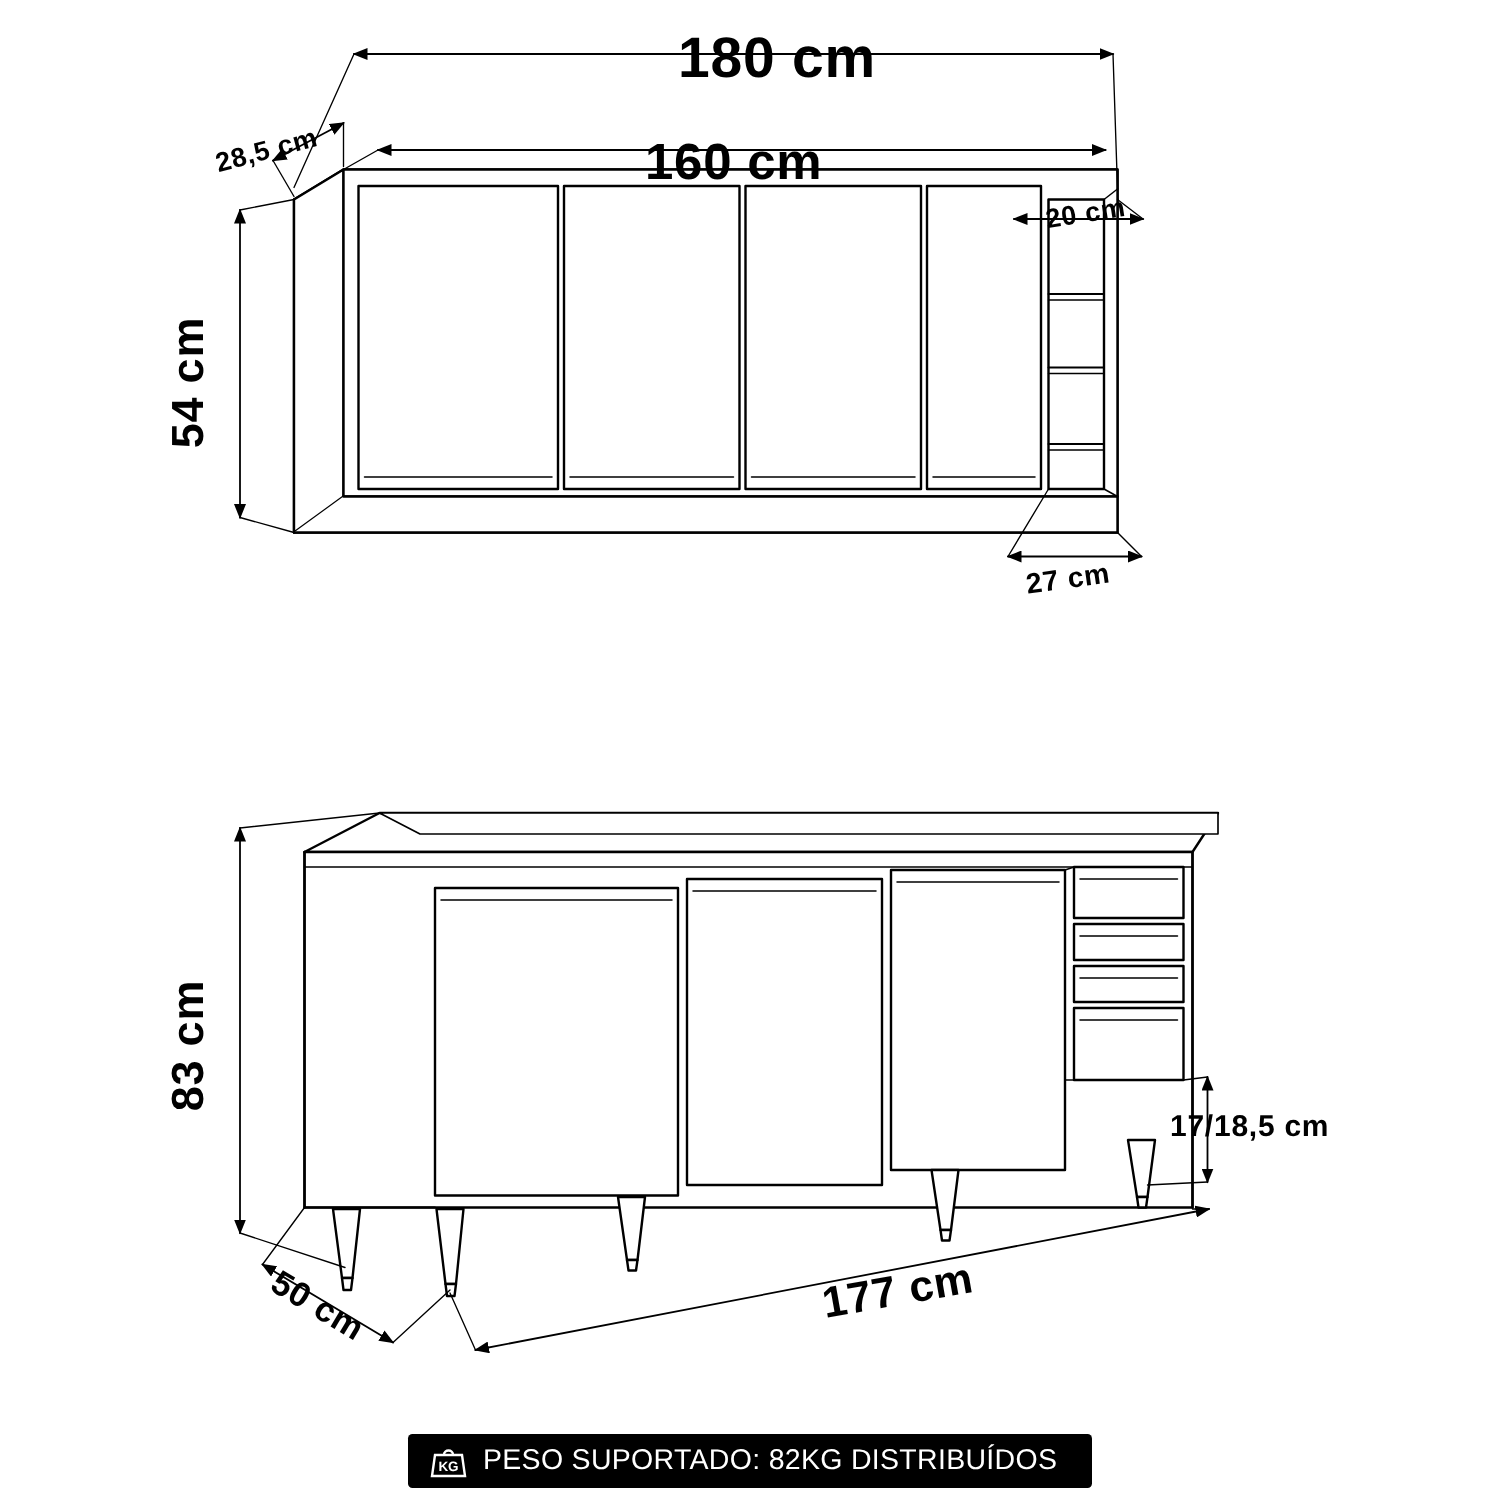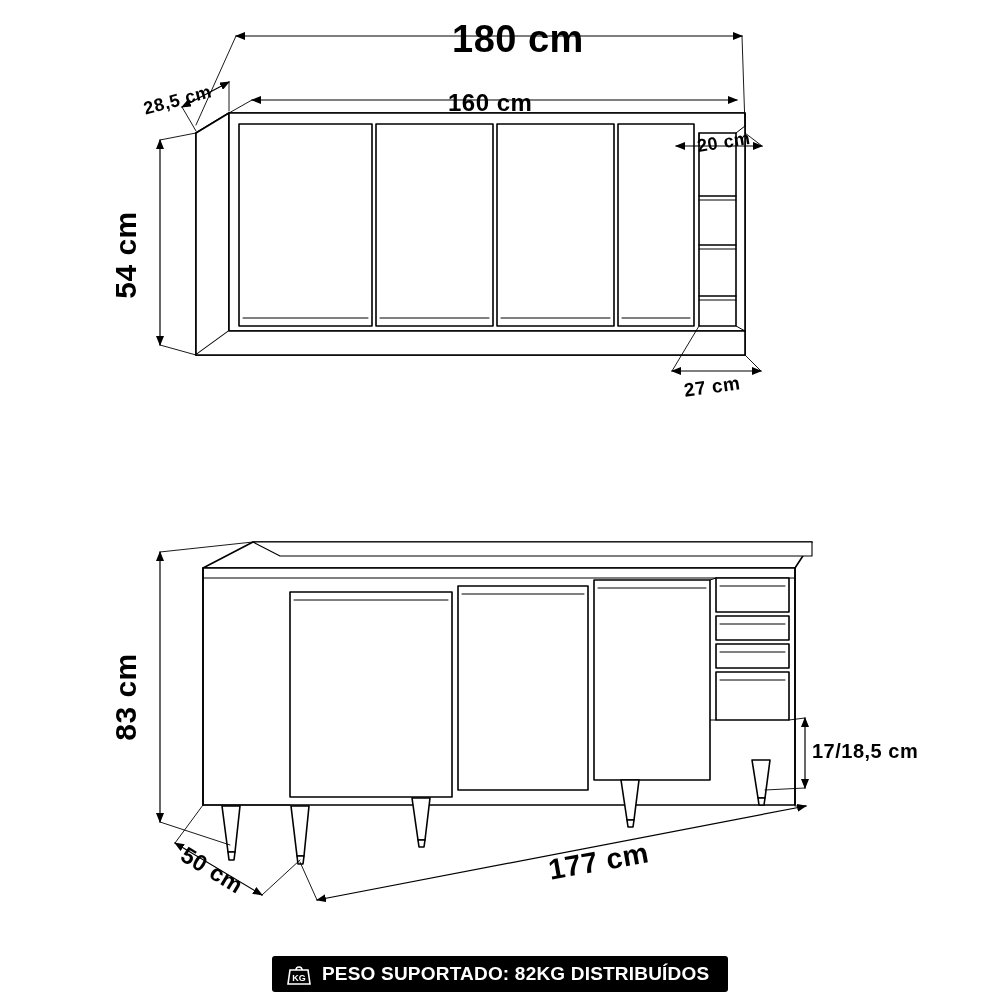--- a/index.html
+++ b/index.html
@@ -43,21 +43,21 @@
     background: #000000;
     border-radius: 3px;
     display: flex;
     align-items: center;
     padding-left: 14px;
     box-sizing: border-box;
   }
   .footer-text {
     color: #ffffff;
     font-size: 19px;
-    font-weight: bold;
+    font-weight: normal;
     letter-spacing: 0.2px;
     font-family: "Liberation Sans", sans-serif;
     margin-left: 10px;
   }
   .kg-badge {
     width: 26px;
     height: 24px;
     flex: 0 0 auto;
   }
 </style>
@@ -193,33 +193,33 @@
     <path d="M795,806 L806,806" stroke-width="0.9"></path>
 
     <path d="M175,843 L262,895" stroke-width="1.2" marker-start="url(#arrow-start)" marker-end="url(#arrow-end)"></path>
     <path d="M203,805 L175,843" stroke-width="0.9"></path>
     <path d="M300,860 L262,895" stroke-width="0.9"></path>
   </g>
 </svg>
 
 <div class="dim-label" style="left:452px; top:18px; font-size:38px;">180 cm</div>
 
-<div class="dim-label" style="left:448px; top:89px; font-size:24px;">160 cm</div>
+<div class="dim-label" style="left:430px; top:89px; font-size:34px;">160 cm</div>
 
 <div class="dim-label" style="left:143px; top:90px; font-size:18px; transform:rotate(-15deg);">28,5 cm</div>
 
 <div class="dim-label" style="left:697px; top:132px; font-size:18px; transform:rotate(-9deg);">20 cm</div>
 
 <div class="dim-label vertical" style="left:66px; top:238px; width:120px; text-align:center; font-size:30px;">54 cm</div>
 
 <div class="dim-label" style="left:684px; top:376px; font-size:19px; transform:rotate(-8deg);">27 cm</div>
 
 <div class="dim-label vertical" style="left:66px; top:680px; width:120px; text-align:center; font-size:30px;">83 cm</div>
 
-<div class="dim-label" style="left:812px; top:740px; font-size:20px;">17/18,5 cm</div>
+<div class="dim-label" style="left:780px; top:740px; font-size:20px;">17/18,5 cm</div>
 
 <div class="dim-label" style="left:548px; top:845px; font-size:29px; transform:rotate(-10deg);">177 cm</div>
 
 <div class="dim-label" style="left:178px; top:857px; font-size:23px; transform:rotate(31deg);">50 cm</div>
 
 <div class="footer-bar">
   <svg class="kg-badge" viewBox="0 0 26 24">
     <path d="M4,8 L22,8 L24,22 L2,22 Z" fill="none" stroke="#ffffff" stroke-width="1.6"></path>
     <path d="M10,8 C10,4 16,4 16,8" fill="none" stroke="#ffffff" stroke-width="1.6"></path>
     <text x="13" y="18.5" fill="#ffffff" font-size="9" font-family="Liberation Sans, sans-serif" font-weight="bold" text-anchor="middle">KG</text>

